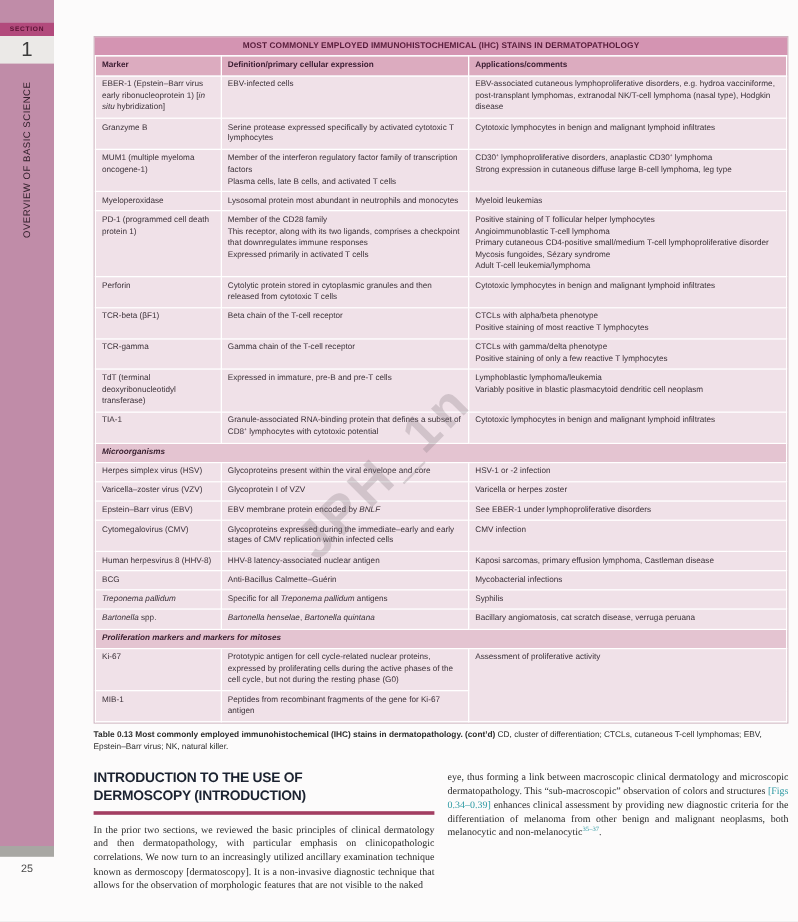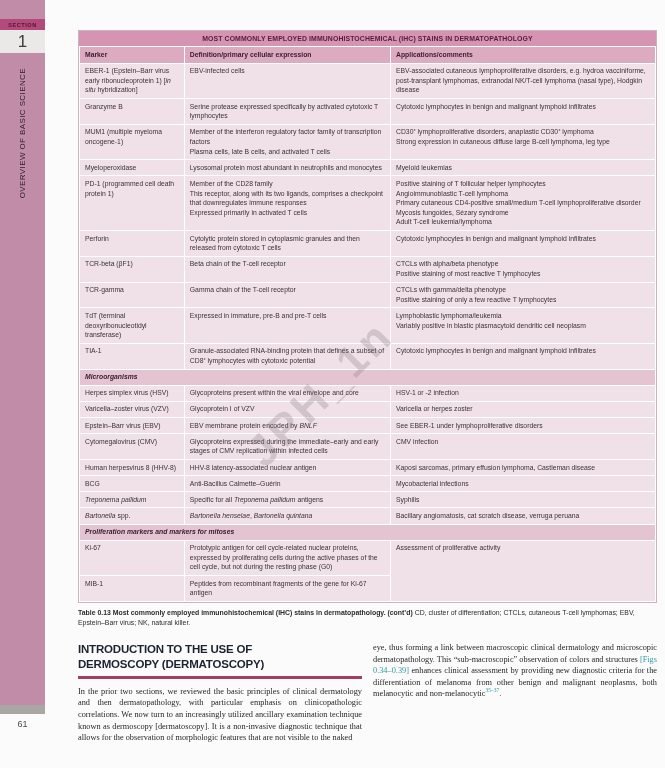--- a/index.html
+++ b/index.html
@@ -62,21 +62,21 @@
       <span>SECTION</span>
     </div>
     <div id="number-band">
       <span>1</span>
     </div>
     <div id="vertical-title">
       <span>OVERVIEW OF BASIC SCIENCE</span>
     </div>
     <div id="sidebar-foot"></div>
   </div>
-  <div id="page-number">61</div>
+  <div id="page-number">25</div>
 
   <div id="watermark">JPH_1n</div>
 
   <div id="content">
 
     <div id="ihc-table-wrap">
       <div id="ihc-title">MOST COMMONLY EMPLOYED IMMUNOHISTOCHEMICAL (IHC) STAINS IN DERMATOPATHOLOGY</div>
       <table>
         <colgroup>
           <col style="width:18.2%">
@@ -199,21 +199,21 @@
           </tbody>
       </table>
     </div>
 
     <div id="table-caption"><b>Table 0.13 Most commonly employed immunohistochemical (IHC) stains in dermatopathology. (cont’d) </b><span>CD, cluster of differentiation; CTCLs, cutaneous T-cell lymphomas; EBV, Epstein–Barr virus; NK, natural killer.</span></div>
 
     <div id="intro">
       <div class="col">
         <div id="intro-heading">
           <div>INTRODUCTION TO THE USE OF</div>
-          <div>DERMOSCOPY (DERMATOSCOPY)</div>
+          <div>DERMOSCOPY (INTRODUCTION)</div>
         </div>
         <div id="heading-rule"></div>
         <div class="body-text">
           <p>In the prior two sections, we reviewed the basic principles of clinical dermatology and then dermatopathology, with particular emphasis on clinicopathologic correlations. We now turn to an increasingly utilized ancillary examination technique known as dermoscopy [dermatoscopy]. It is a non-invasive diagnostic technique that allows for the observation of morphologic features that are not visible to the naked</p>
         </div>
       </div>
       <div class="col">
         <div class="body-text">
           <p><span>eye, thus forming a link between macroscopic clinical dermatology and microscopic dermatopathology. This “sub-macroscopic” observation of colors and structures </span><span class="fig-link">[Figs 0.34–0.39]</span><span> enhances clinical assessment by providing new diagnostic criteria for the differentiation of melanoma from other benign and malignant neoplasms, both melanocytic and non-melanocytic</span><sup class="cite">35–37</sup><span>.</span></p>
         </div>

